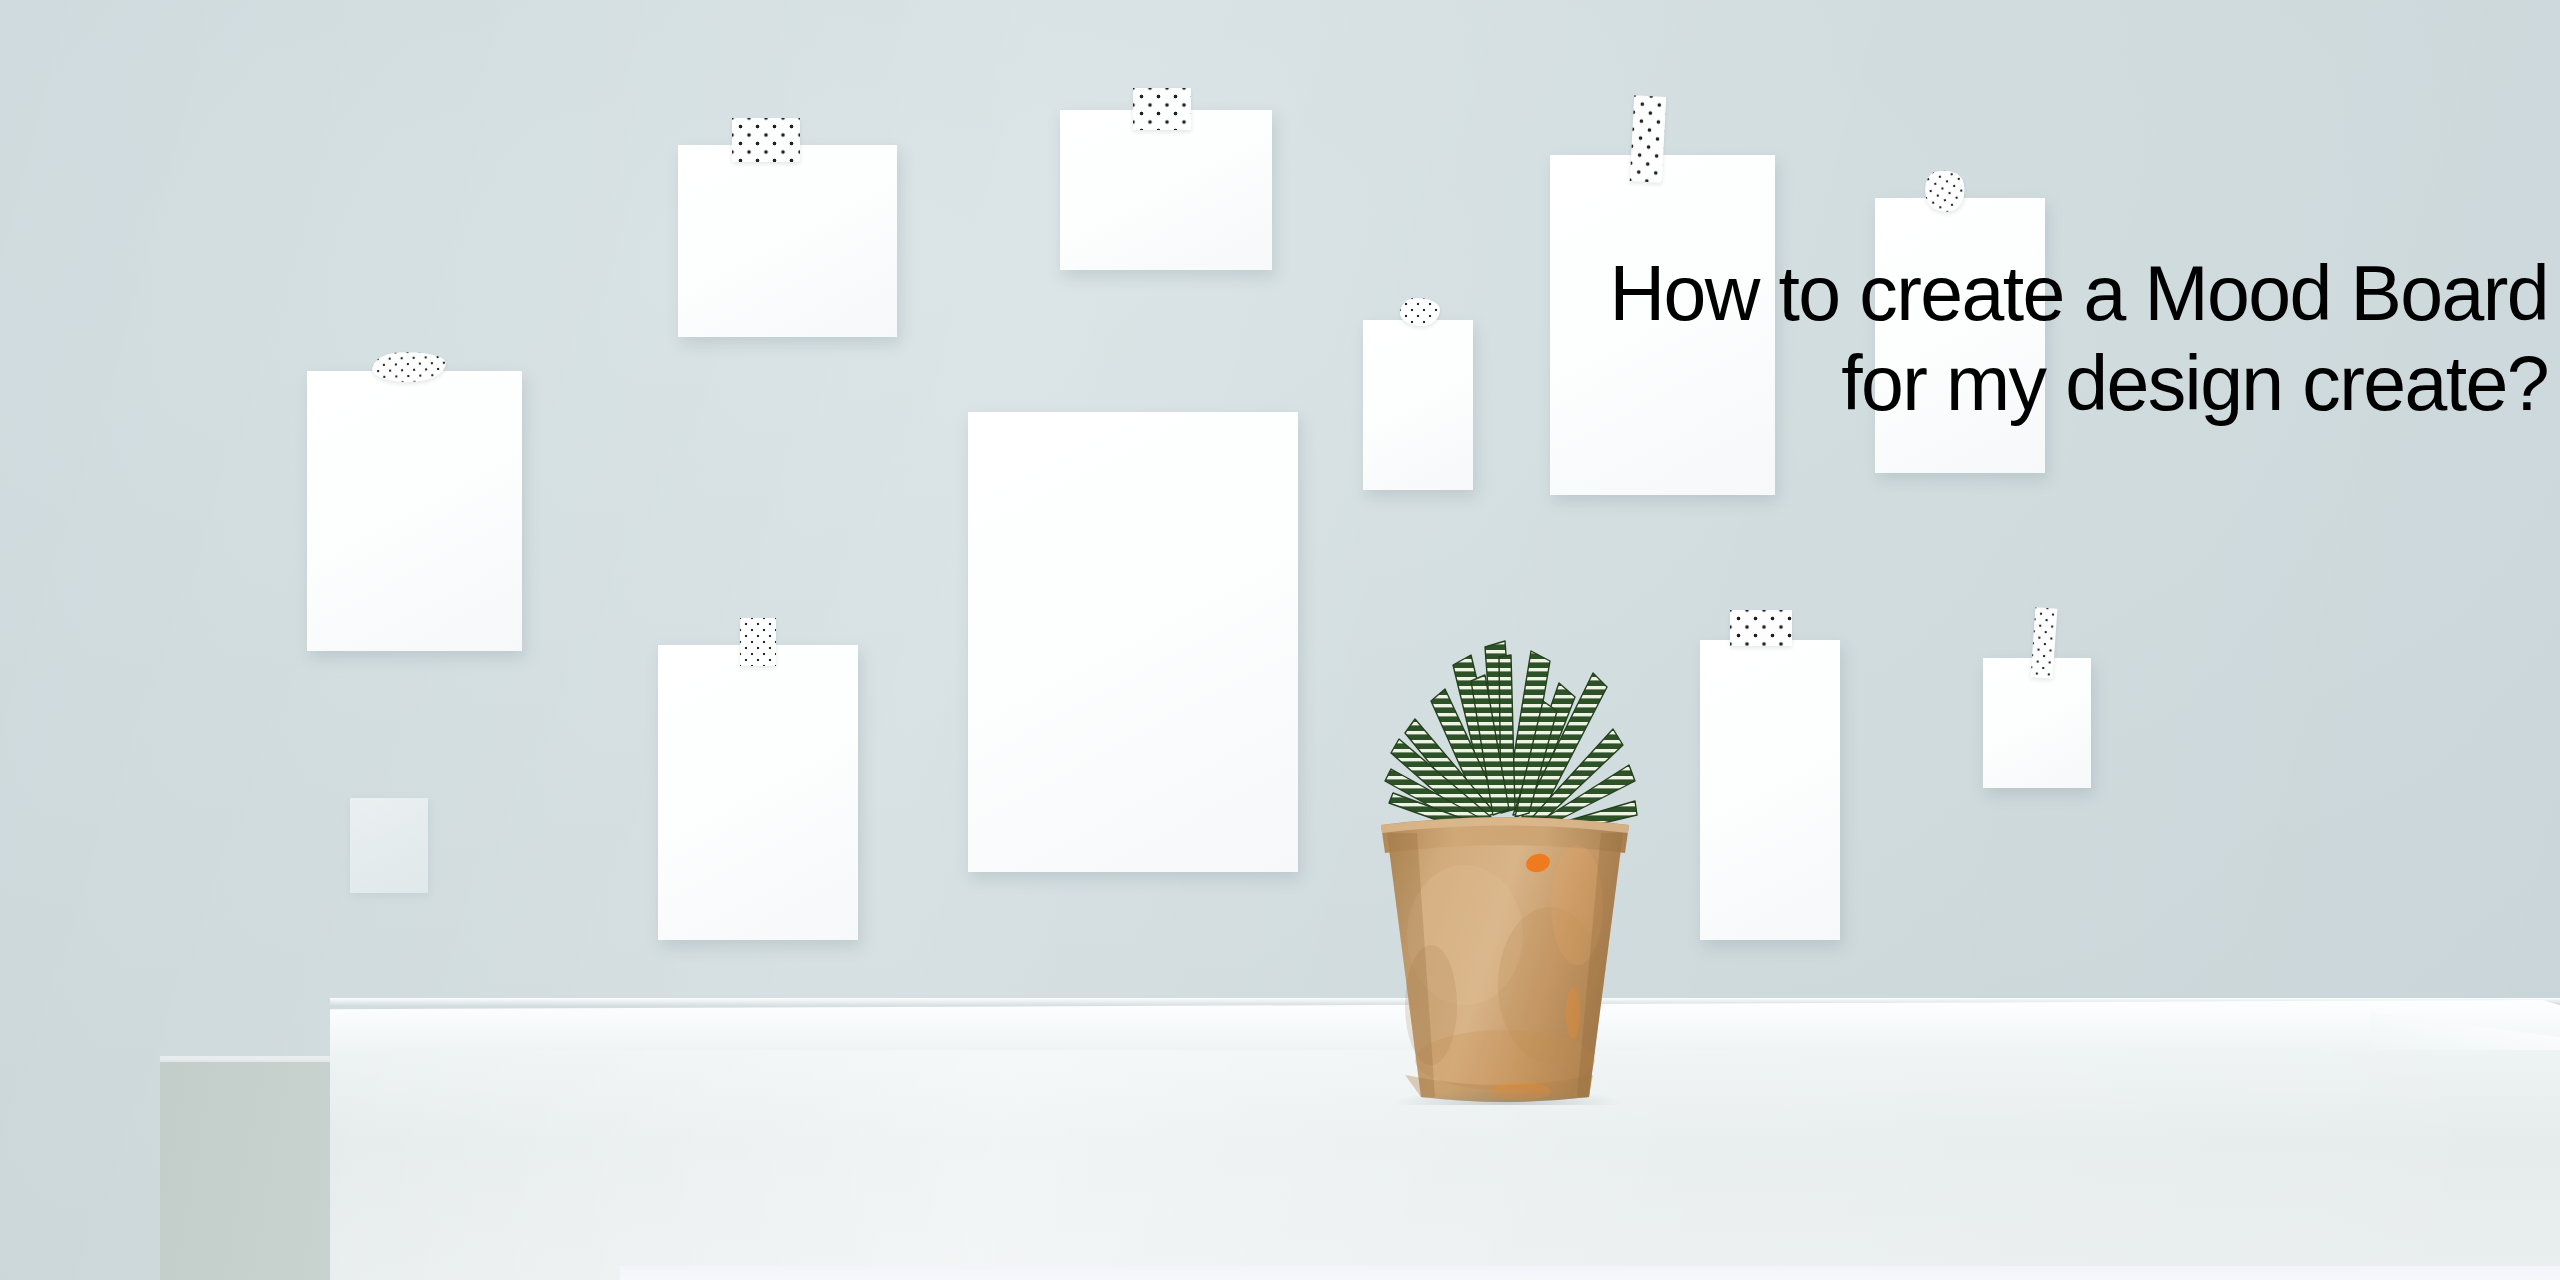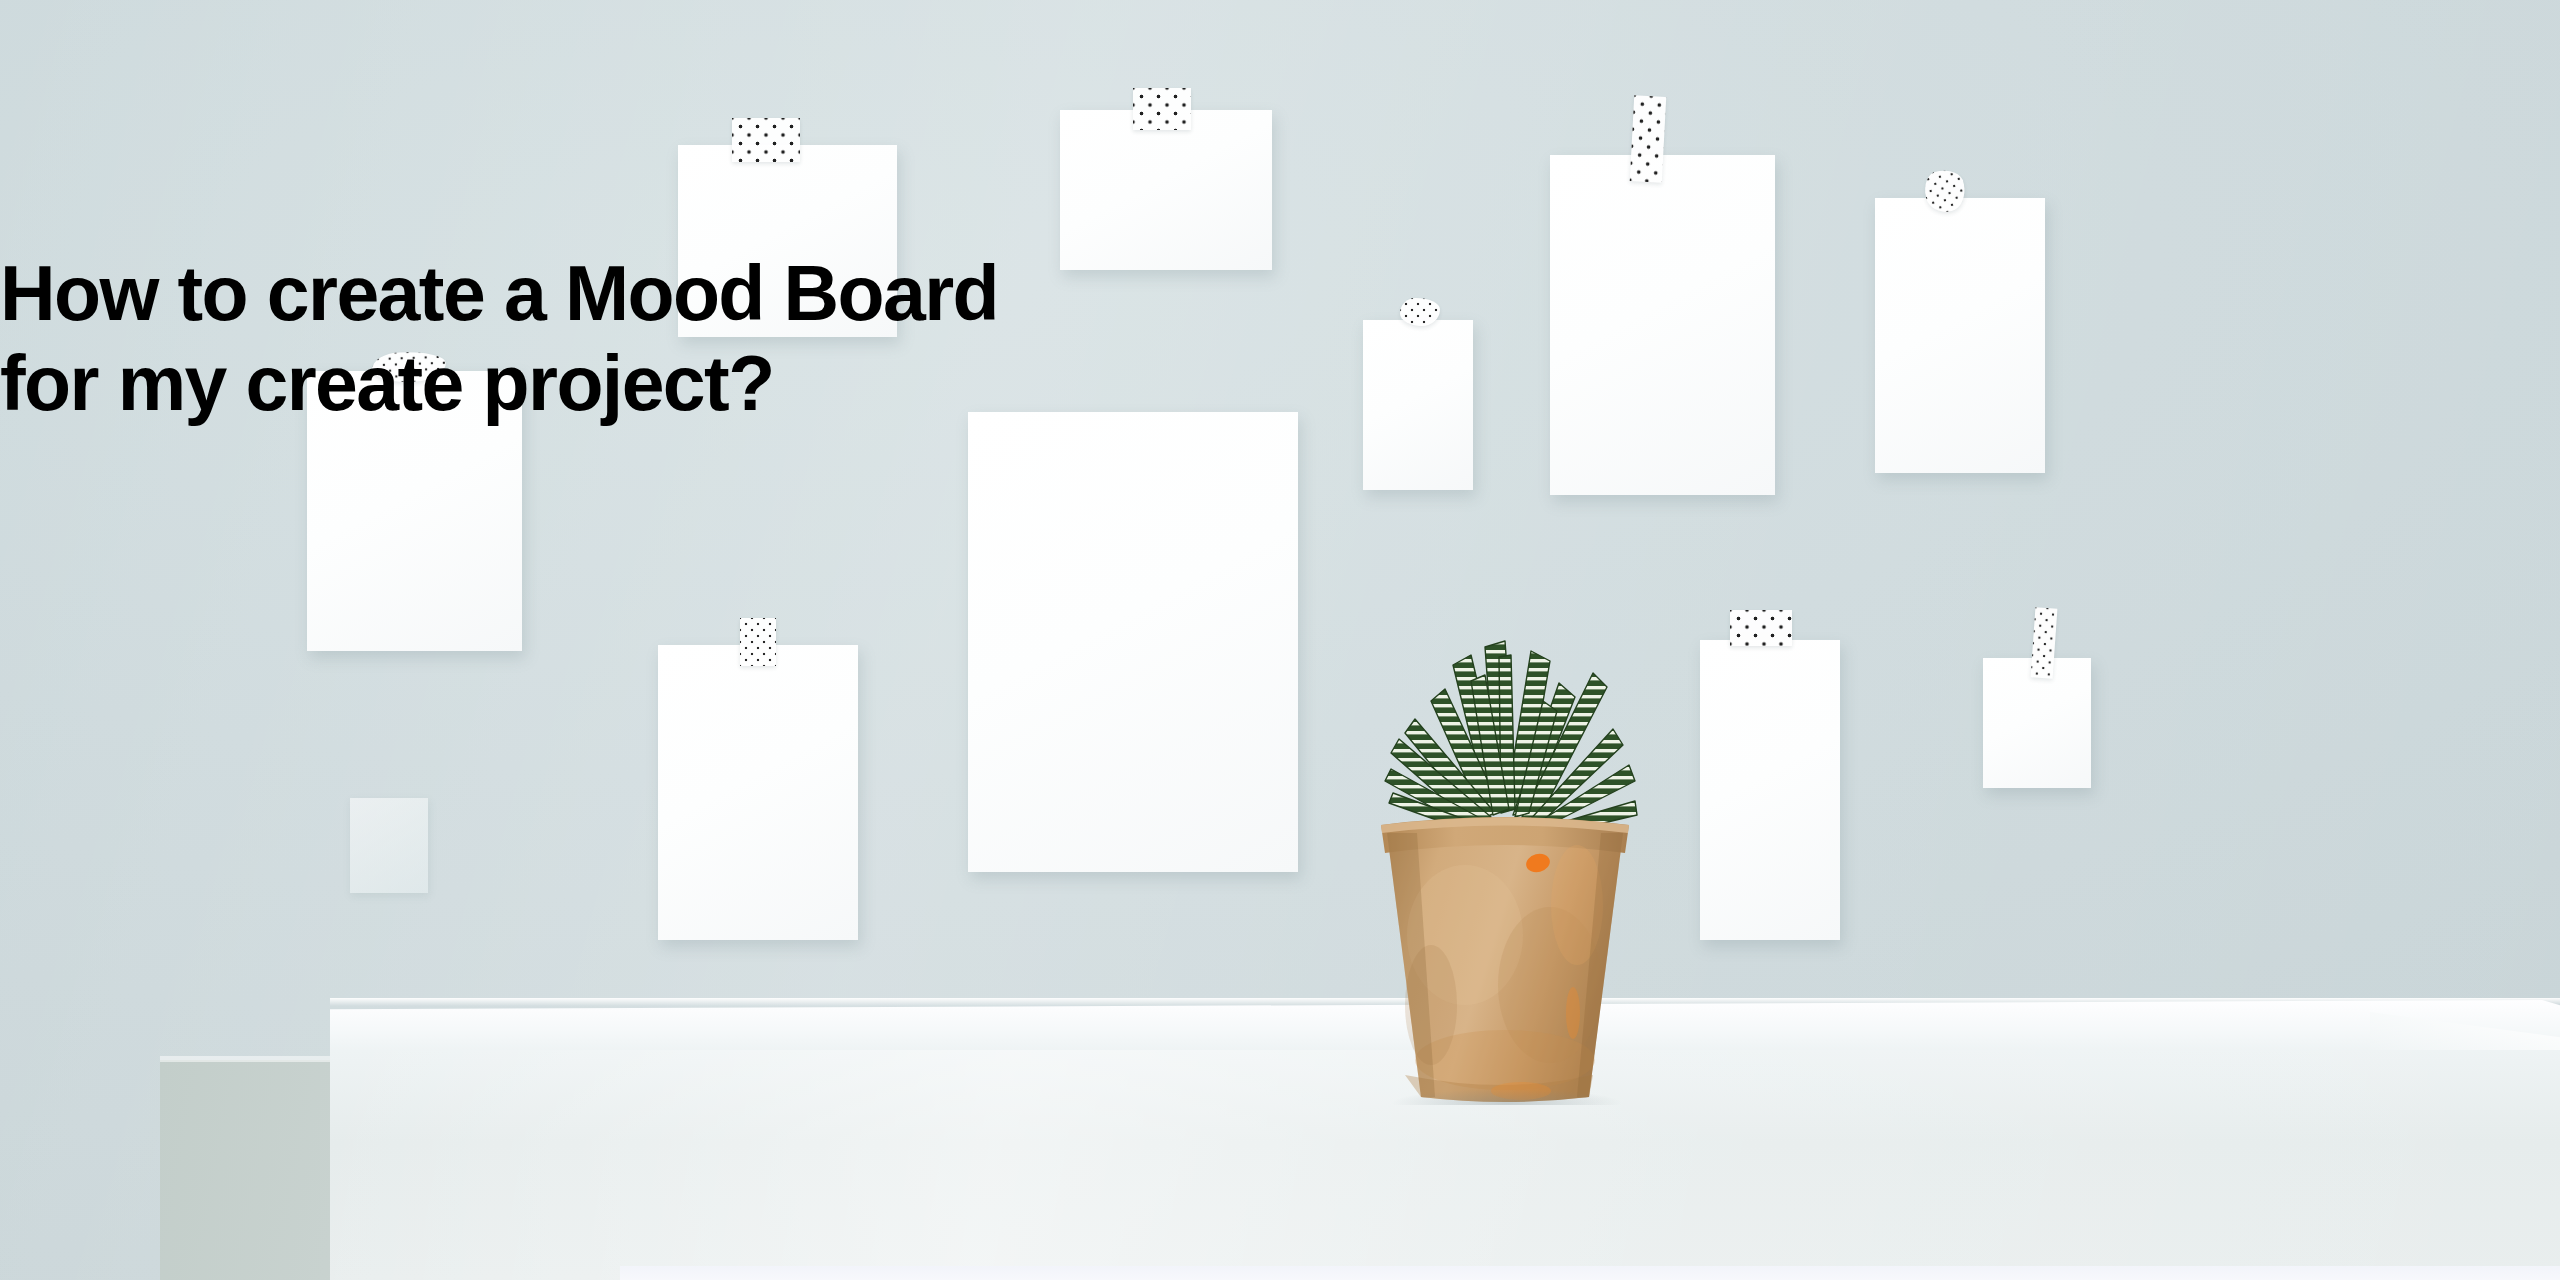--- a/index.html
+++ b/index.html
@@ -103,25 +103,25 @@
     background-size: 12px 12px, 12px 12px;
     background-position: 0 0, 6px 6px;
   }
   .tape.ragged {
     border-radius: 38% 62% 45% 55% / 55% 40% 60% 45%;
   }
 
   
   .headline {
     position: absolute;
-    left: 0; right: 0; top: 196px;
-    text-align: left;
+    left: 0; right: 12px; top: 196px;
+    text-align: right;
     color: #000000;
     font-family: "Liberation Sans", sans-serif;
-    font-weight: 700;
+    font-weight: 400;
     font-size: 77px;
     line-height: 1.18;
     letter-spacing: -1.6px;
     z-index: 40;
     pointer-events: none;
   }
   .headline .l1 { display: block; }
   .headline .l2 { display: block; }
 
   
@@ -251,16 +251,16 @@
         <ellipse cx="228" cy="408" rx="7" ry="26" fill="#ef8a2c" opacity="0.35"></ellipse>
         <ellipse cx="176" cy="486" rx="30" ry="9" fill="#ef8a2c" opacity="0.30"></ellipse>
       </g>
 
       <ellipse cx="162" cy="498" rx="115" ry="14" fill="url(#potShadow)"></ellipse>
     </svg>
   </div>
 
   <h1 class="headline">
     <span class="l1">How to create a Mood Board</span>
-    <span class="l2">for my create project?</span>
+    <span class="l2">for my design create?</span>
   </h1>
 
 </div>
 
 </body></html>

